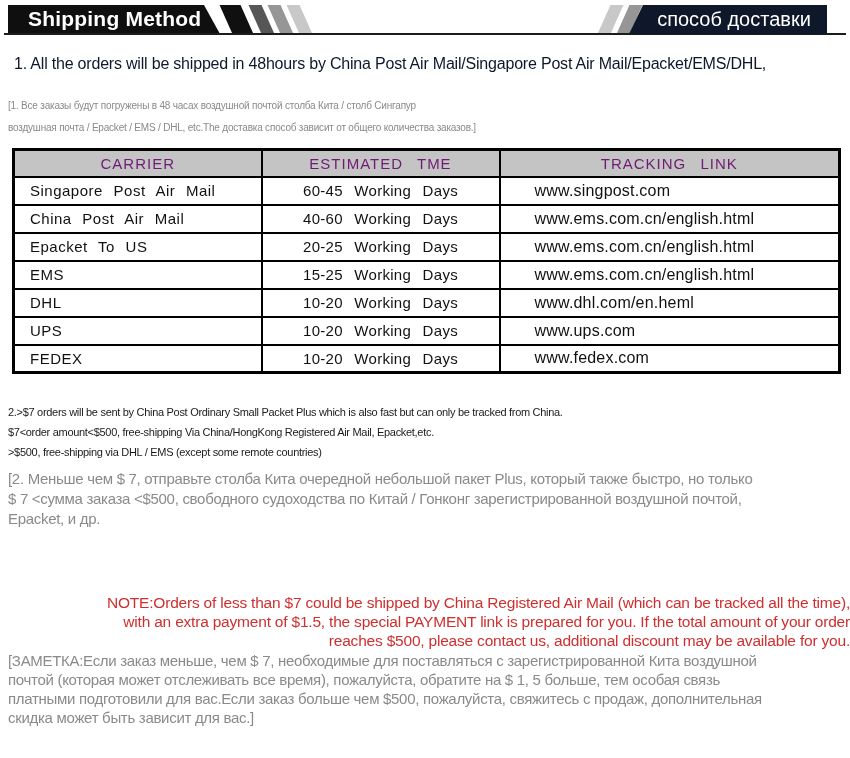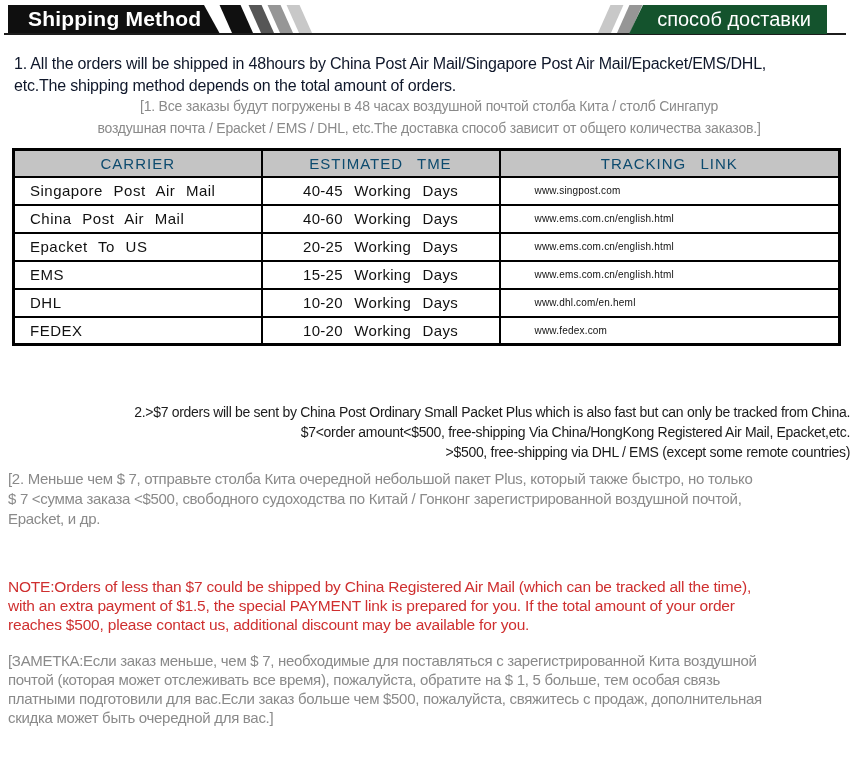--- a/index.html
+++ b/index.html
@@ -12,21 +12,21 @@
     position:absolute; left:8px; top:5px; width:212px; height:29px;
     background:#0f0f0f;
     clip-path:polygon(0 0, calc(100% - 16px) 0, 100% 100%, 0 100%);
   }
   .banner-left span {
     display:block; color:#fff; font-size:21px; font-weight:bold;
     line-height:28px; padding-left:20px; letter-spacing:0.2px; white-space:nowrap;
   }
   .banner-right {
     position:absolute; left:629px; top:5px; width:198px; height:29px;
-    background:#14532d;
+    background:#0f172a;
     clip-path:polygon(14px 0, 100% 0, 100% 100%, 0 100%);
   }
   .banner-right span {
     display:block; color:#fff; font-size:20px; font-weight:normal;
     line-height:28px; text-align:center; padding-left:12px; white-space:nowrap;
   }
   .banner-line { position:absolute; left:4px; top:33px; width:842px; height:2px; background:#1c1c1c; }
   .stripe { position:absolute; top:5px; height:29px; }
   .sk-l { transform:skewX(24deg); }
   .sk-r { transform:skewX(-24deg); }
@@ -35,44 +35,44 @@
   .st3 { left:274px; width:13px; background:#969696; }
   .st4 { left:293px; width:13px; background:#c8c8c8; }
   .st5 { left:604px; width:13px; background:#c8c8c8; }
   .st6 { left:623px; width:13px; background:#969696; }
   .st7 { left:642px; width:14px; background:#454545; }
 
   
   .para { position:absolute; left:8px; right:0; overflow:hidden; }
   .line { white-space:nowrap; }
   .intro-en { top:53px; font-size:16px; letter-spacing:-0.2px; line-height:22px; color:#0f172a; padding-left:6px; }
-  .intro-ru { top:95px; font-size:14px; letter-spacing:-0.2px; line-height:22px; color:#8a8a8a;text-align:center; }
-  .policy-en { top:402px; font-size:14px; letter-spacing:-0.3px; line-height:20px; color:#1b1b1b;text-align:right; }
+  .intro-ru { top:95px; font-size:10px; letter-spacing:-0.2px; line-height:22px; color:#8a8a8a; }
+  .policy-en { top:402px; font-size:11px; letter-spacing:-0.3px; line-height:20px; color:#1b1b1b; }
   .policy-ru { top:469px; font-size:15px; letter-spacing:-0.3px; line-height:20px; color:#8a8a8a; }
-  .note-en  { top:577px; font-size:15.5px; letter-spacing:-0.2px; line-height:19px; color:#cf2f2f; }
+  .note-en  { top:593px; font-size:15.5px; letter-spacing:-0.2px; line-height:19px; color:#cf2f2f;text-align:right; }
   .note-ru  { top:651px; font-size:15px; letter-spacing:-0.3px; line-height:19px; color:#8a8a8a; }
 
   
   .ship-table {
     position:absolute; left:12px; top:148px; width:826px;
     border-collapse:collapse; border:3px solid #000; table-layout:fixed;
     background:#fff;
   }
   .ship-table col.c1 { width:248px; }
   .ship-table col.c2 { width:238px; }
   .ship-table col.c3 { width:340px; }
   .ship-table th, .ship-table td { border:2px solid #000; font-weight:normal; }
   .ship-table th {
-    height:27px; background:#c4c4c4; color:#0c4a6e;
+    height:27px; background:#c4c4c4; color:#701a75;
     font-size:15px; letter-spacing:1px; word-spacing:9px; text-align:center;
   }
   .ship-table td { height:28px; color:#111; }
   td.carrier { padding-left:15px; font-size:15px; letter-spacing:0.5px; word-spacing:6px; }
   td.time { text-align:center; font-size:15px; letter-spacing:0.3px; word-spacing:7px; }
-  td.link { padding-left:34px; font-size:10px; letter-spacing:0.2px; }
+  td.link { padding-left:34px; font-size:16px; letter-spacing:0.2px; }
 </style>
 </head>
 <body>
 
 <div class="page">
 
   <div class="banner-left">
     <span>Shipping Method</span>
   </div>
   <div class="stripe sk-l st1"></div>
@@ -82,21 +82,20 @@
   <div class="stripe sk-r st5"></div>
   <div class="stripe sk-r st6"></div>
   <div class="stripe sk-r st7"></div>
   <div class="banner-line"></div>
   <div class="banner-right">
     <span>способ доставки</span>
   </div>
 
   <div class="para intro-en">
     <div class="line">1. All the orders will be shipped in 48hours by China Post Air Mail/Singapore Post Air Mail/Epacket/EMS/DHL,</div>
-    <div class="line">etc.The shipping method depends on the total amount of orders.</div>
   </div>
   <div class="para intro-ru">
     <div class="line">[1. Все заказы будут погружены в 48 часах воздушной почтой столба Кита / столб Сингапур</div>
     <div class="line">воздушная почта / Epacket / EMS / DHL, etc.The доставка способ зависит от общего количества заказов.]</div>
   </div>
 
   <table class="ship-table">
     <colgroup>
         <col class="c1">
         <col class="c2">
@@ -105,21 +104,21 @@
     <thead>
       <tr>
         <th>CARRIER</th>
         <th>ESTIMATED TME</th>
         <th>TRACKING LINK</th>
       </tr>
     </thead>
     <tbody>
       <tr>
         <td class="carrier">Singapore Post Air Mail</td>
-        <td class="time">40-45 Working Days</td>
+        <td class="time">60-45 Working Days</td>
         <td class="link">www.singpost.com</td>
       </tr>
       <tr>
         <td class="carrier">China Post Air Mail</td>
         <td class="time">40-60 Working Days</td>
         <td class="link">www.ems.com.cn/english.html</td>
       </tr>
       <tr>
         <td class="carrier">Epacket To US</td>
         <td class="time">20-25 Working Days</td>
@@ -127,20 +126,25 @@
       </tr>
       <tr>
         <td class="carrier">EMS</td>
         <td class="time">15-25 Working Days</td>
         <td class="link">www.ems.com.cn/english.html</td>
       </tr>
       <tr>
         <td class="carrier">DHL</td>
         <td class="time">10-20 Working Days</td>
         <td class="link">www.dhl.com/en.heml</td>
+      </tr>
+      <tr>
+        <td class="carrier">UPS</td>
+        <td class="time">10-20 Working Days</td>
+        <td class="link">www.ups.com</td>
       </tr>
       <tr>
         <td class="carrier">FEDEX</td>
         <td class="time">10-20 Working Days</td>
         <td class="link">www.fedex.com</td>
       </tr>
     </tbody>
   </table>
 
   <div class="para policy-en">
@@ -156,16 +160,16 @@
 
   <div class="para note-en">
     <div class="line">NOTE:Orders of less than $7 could be shipped by China Registered Air Mail (which can be tracked all the time),</div>
     <div class="line">with an extra payment of $1.5, the special PAYMENT link is prepared for you. If the total amount of your order</div>
     <div class="line">reaches $500, please contact us, additional discount may be available for you.</div>
   </div>
   <div class="para note-ru">
     <div class="line">[ЗАМЕТКА:Если заказ меньше, чем $ 7, необходимые для поставляться с зарегистрированной Кита воздушной</div>
     <div class="line">почтой (которая может отслеживать все время), пожалуйста, обратите на $ 1, 5 больше, тем особая связь</div>
     <div class="line">платными подготовили для вас.Если заказ больше чем $500, пожалуйста, свяжитесь с продаж, дополнительная</div>
-    <div class="line">скидка может быть очередной для вас.]</div>
+    <div class="line">скидка может быть зависит для вас.]</div>
   </div>
 
 </div>
 
 </body></html>

